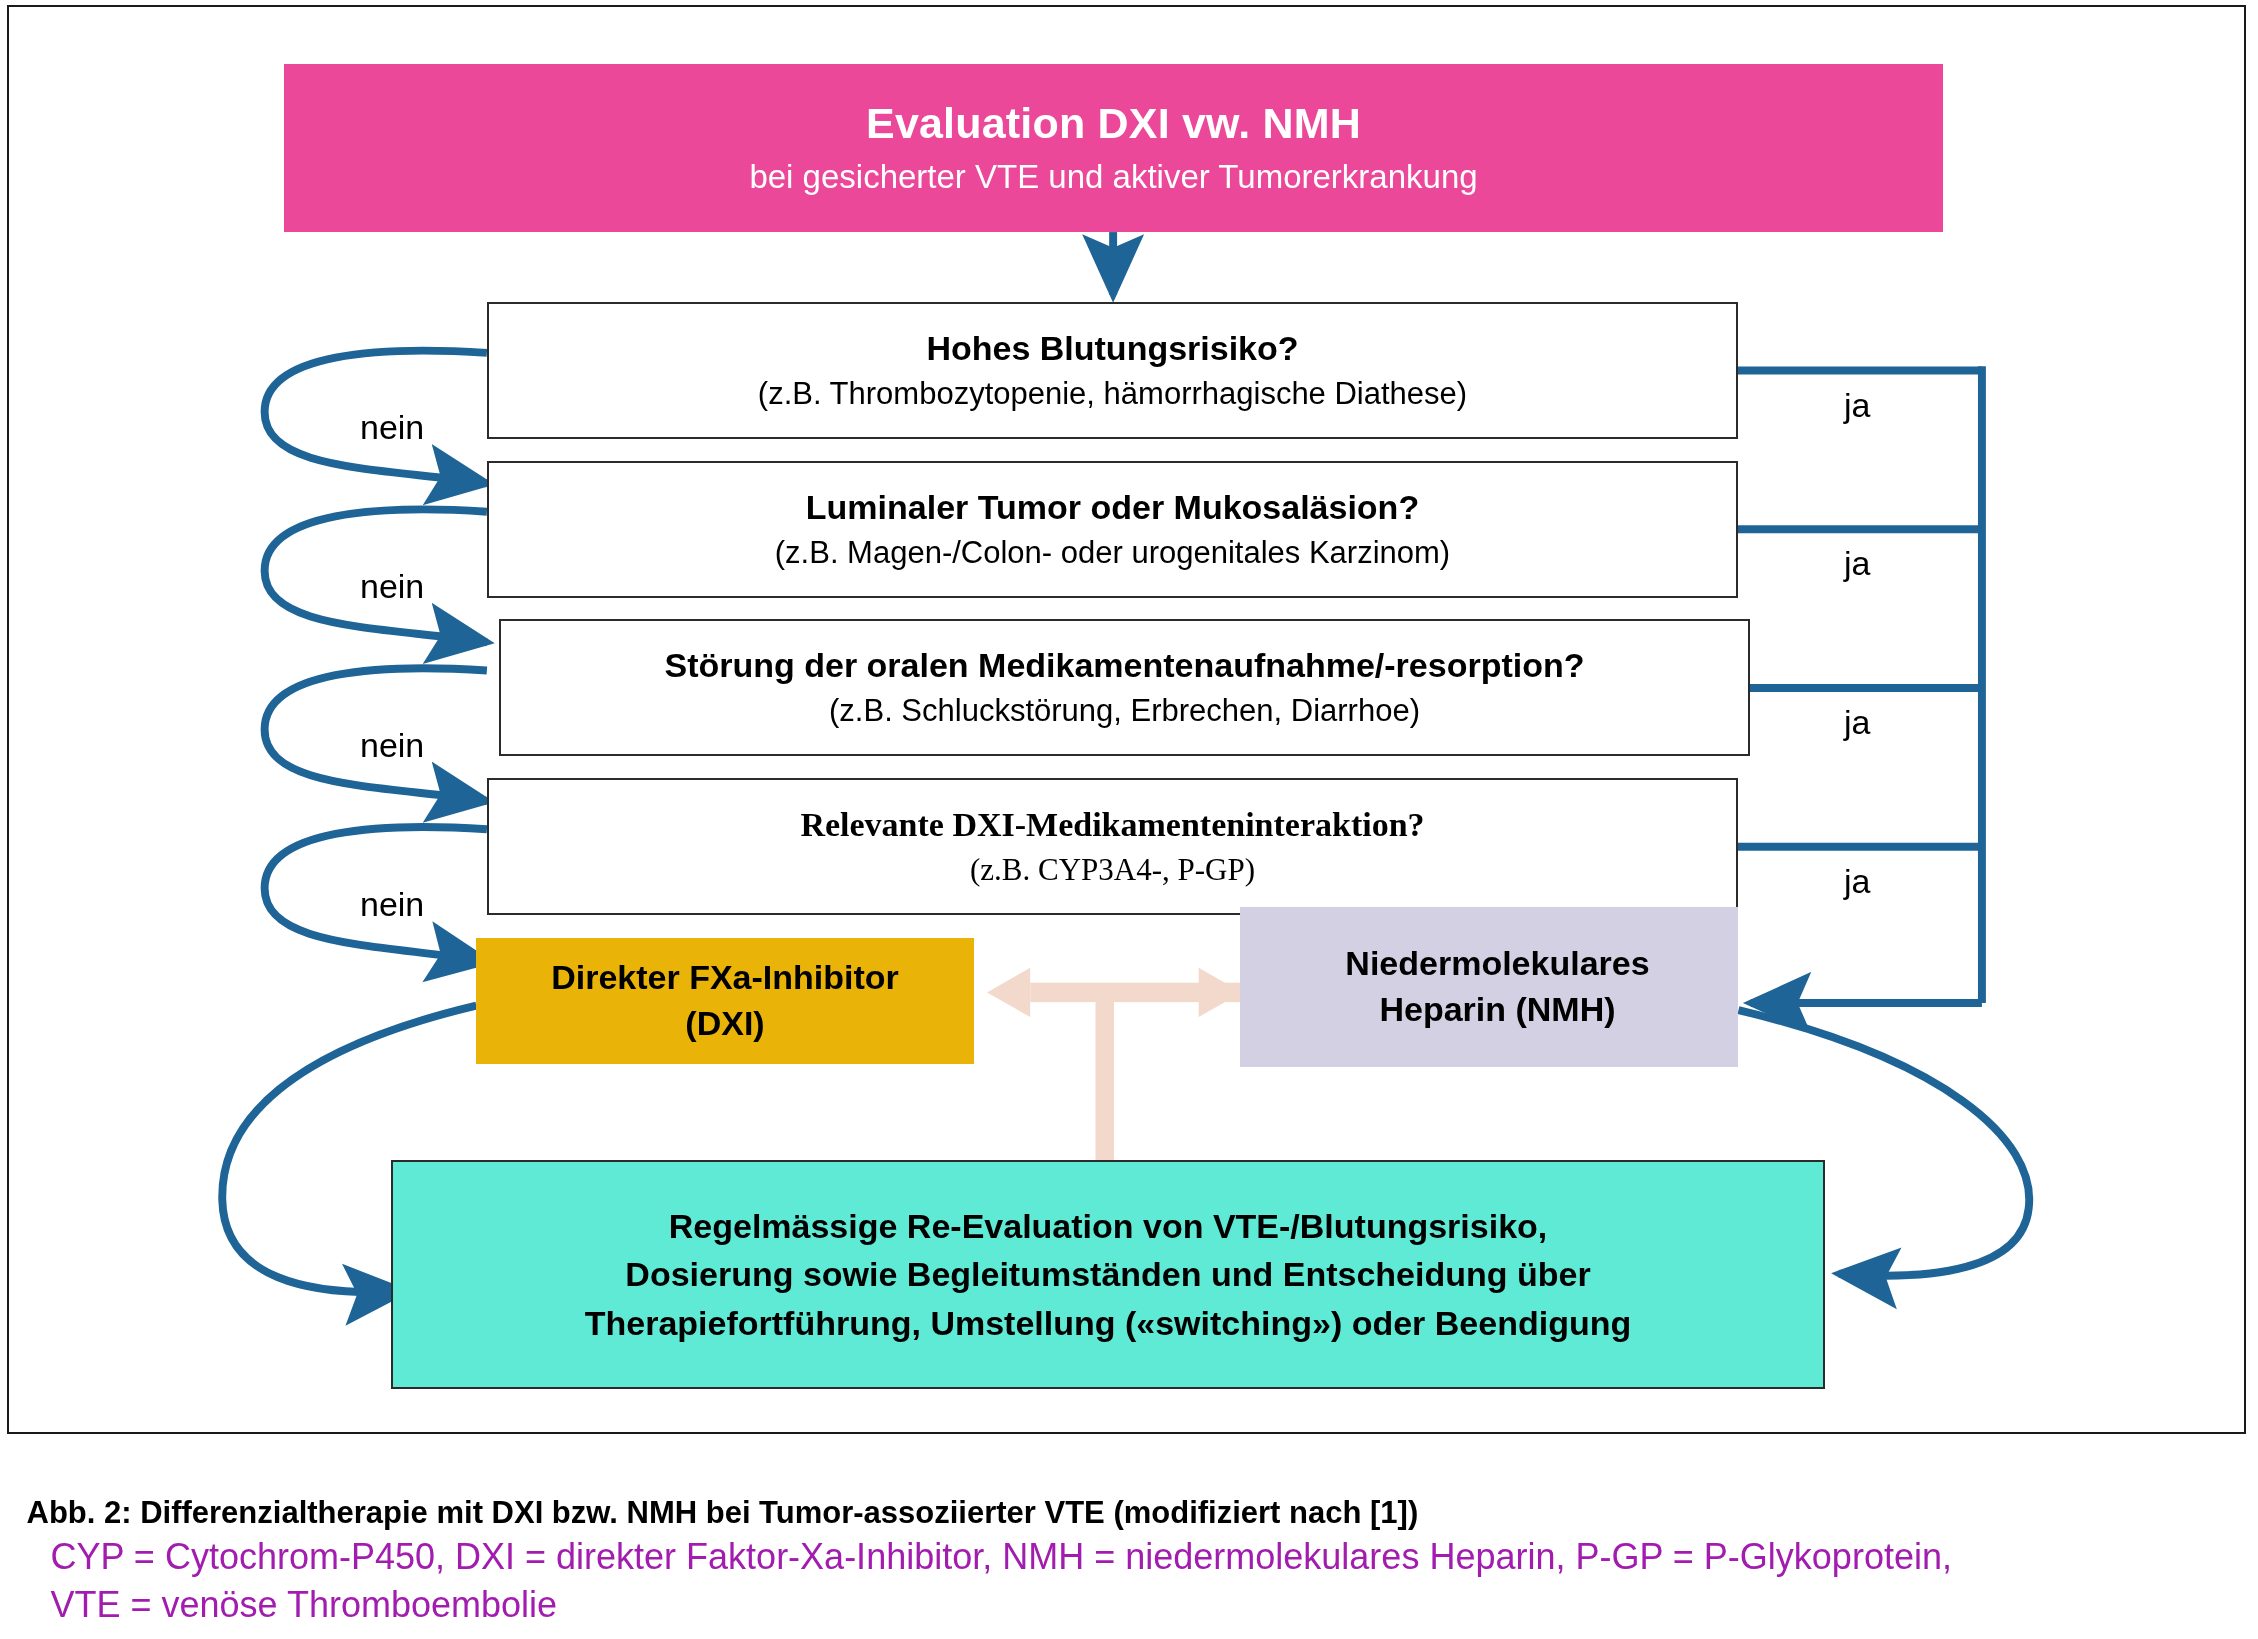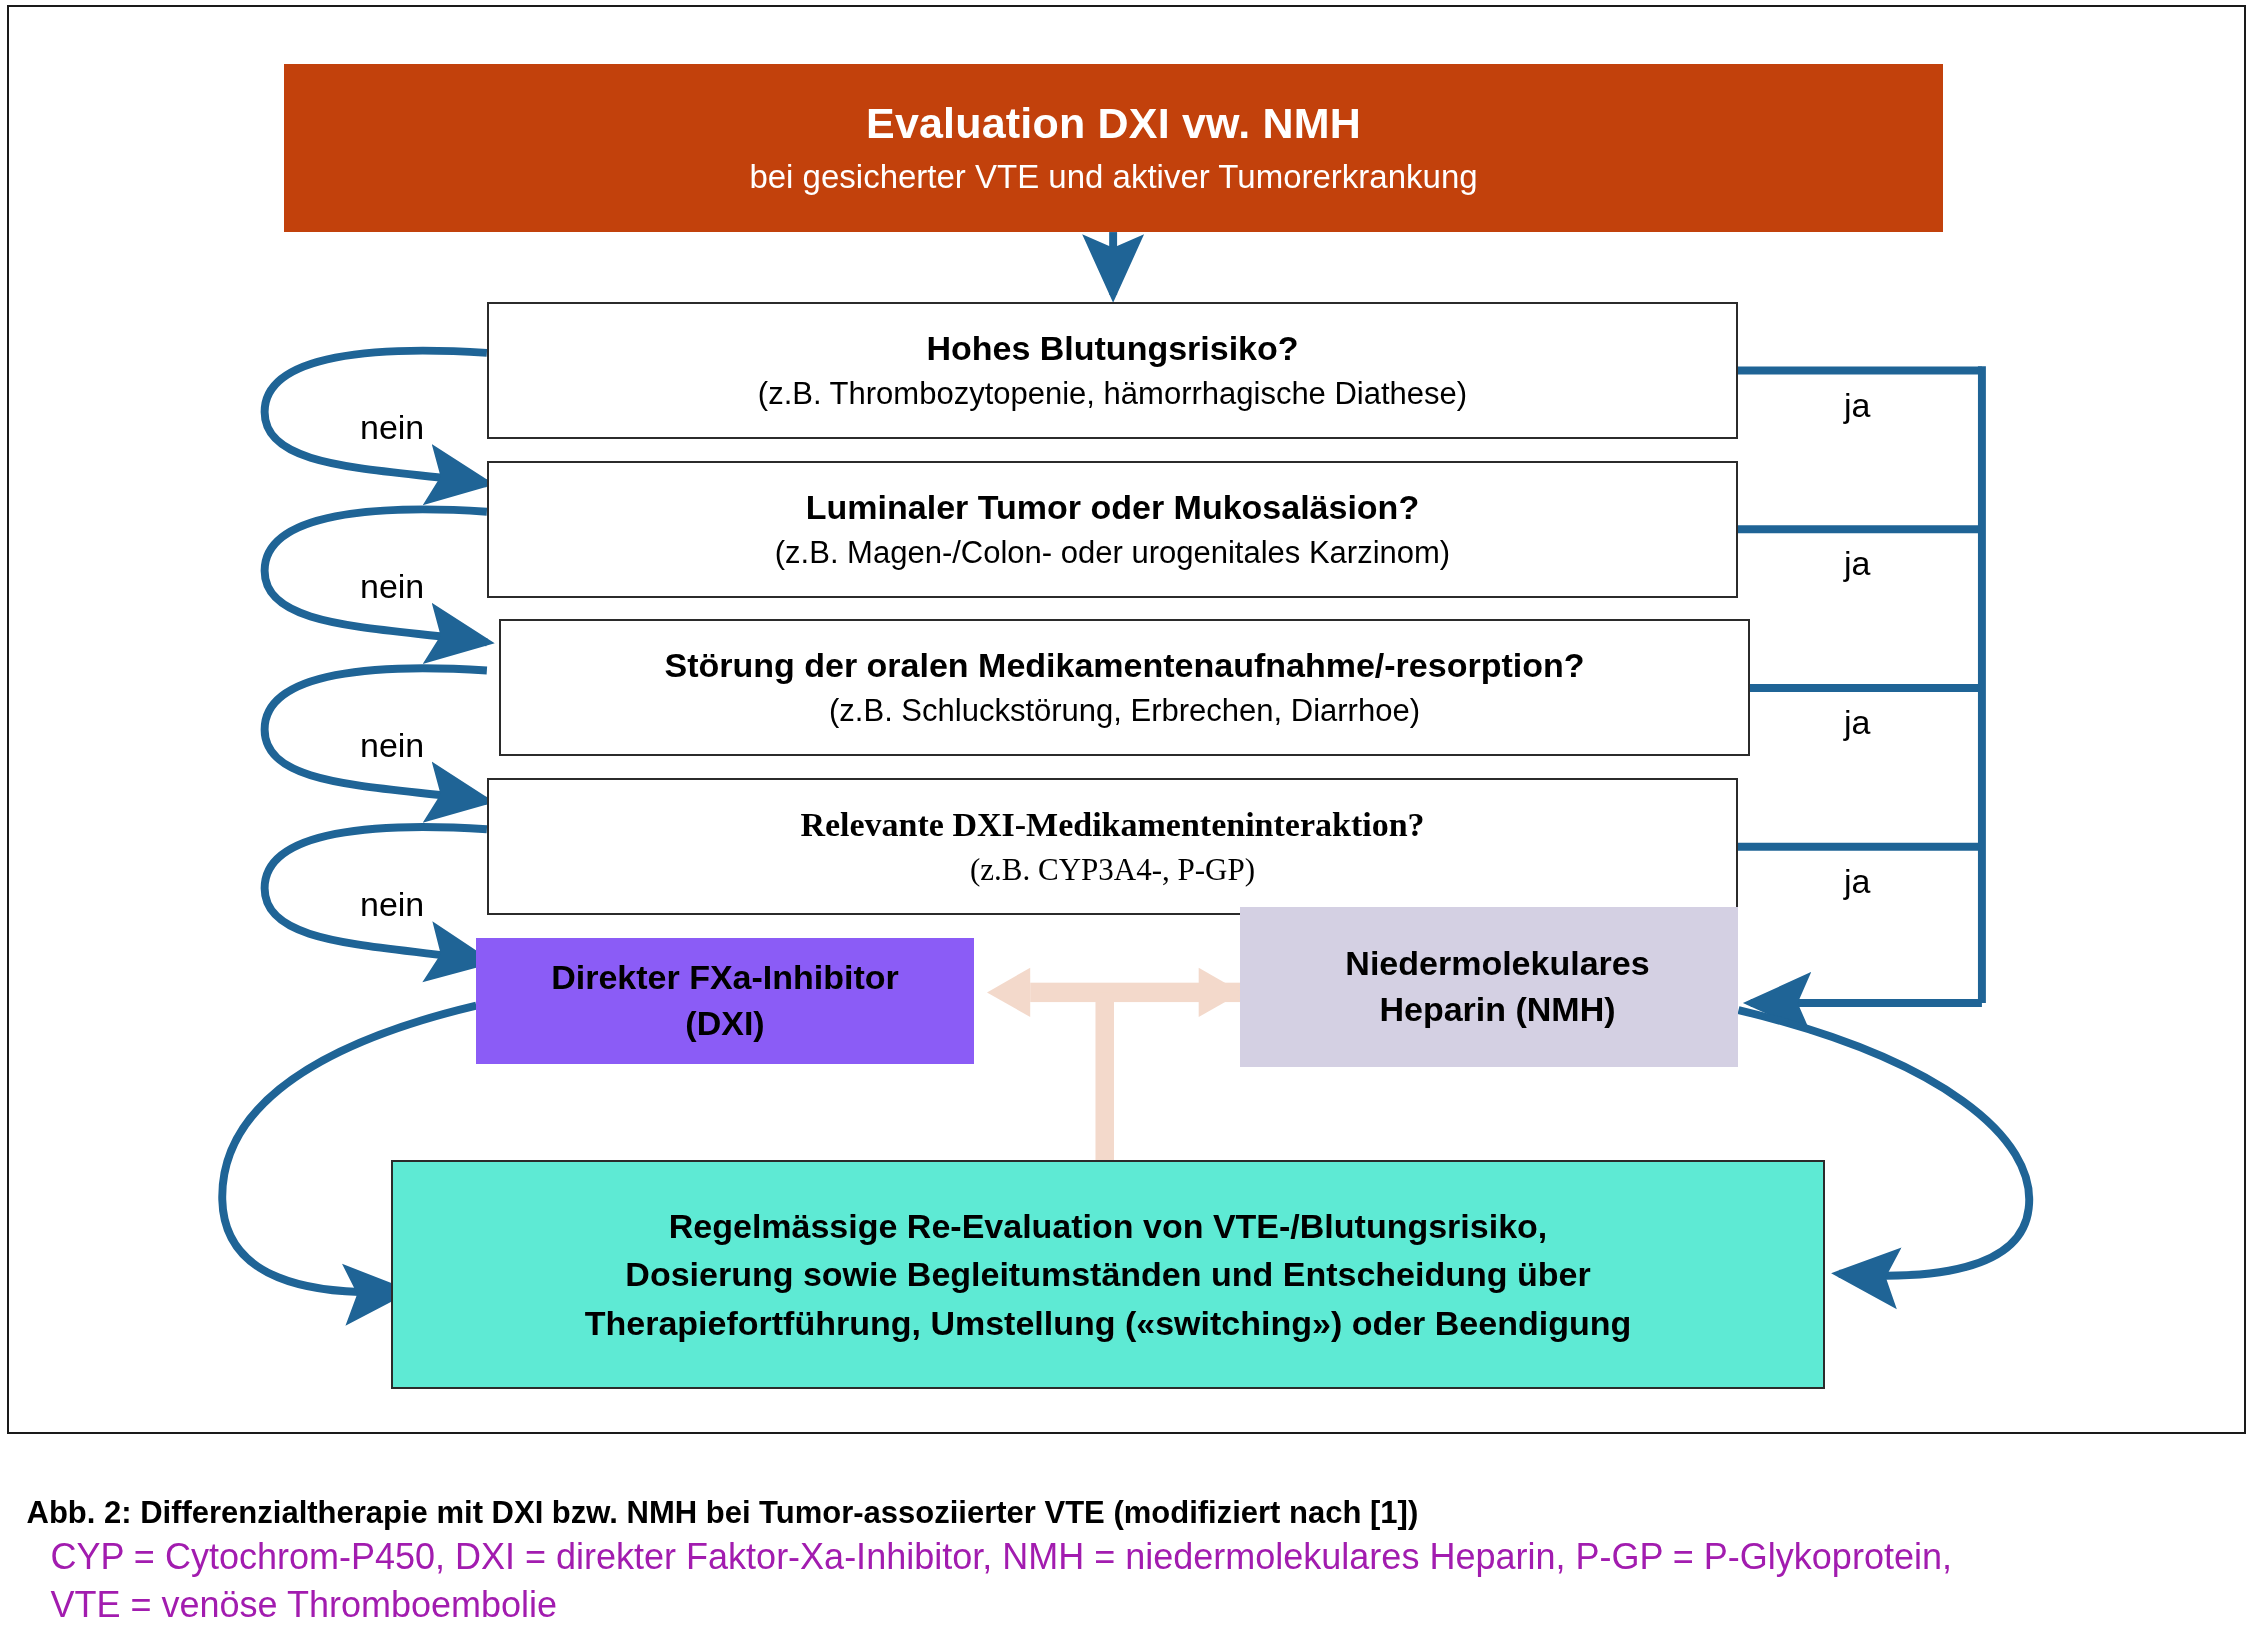--- a/index.html
+++ b/index.html
@@ -53,21 +53,21 @@
     justify-content: center;
     text-align: center;
   }
 
   
   #header-box {
     left: 284px;
     top: 64px;
     width: 1659px;
     height: 168px;
-    background: #c2410c;
+    background: #ec4899;
     border: none;
     color: #ffffff;
   }
   #header-title {
     font-size: 43px;
     font-weight: bold;
     letter-spacing: 0.2px;
     line-height: 1.1;
   }
   #header-subtitle {
@@ -98,21 +98,21 @@
   #decision-2 { left: 487px; top: 461px; width: 1251px; height: 137px; }
   #decision-3 { left: 487px; top: 619px; width: 1251px; height: 137px; margin-left: 12px; }
   #decision-4 { left: 487px; top: 778px; width: 1251px; height: 137px; font-family: Liberation Serif, serif; }
 
   
   #option-dxi {
     left: 476px;
     top: 938px;
     width: 498px;
     height: 126px;
-    background: #8b5cf6;
+    background: #eab308;
     border: none;
   }
   #option-nmh {
     left: 1240px;
     top: 907px;
     width: 498px;
     height: 160px;
     background: #d4d0e3;
     border: none;
     padding-left: 17px;

